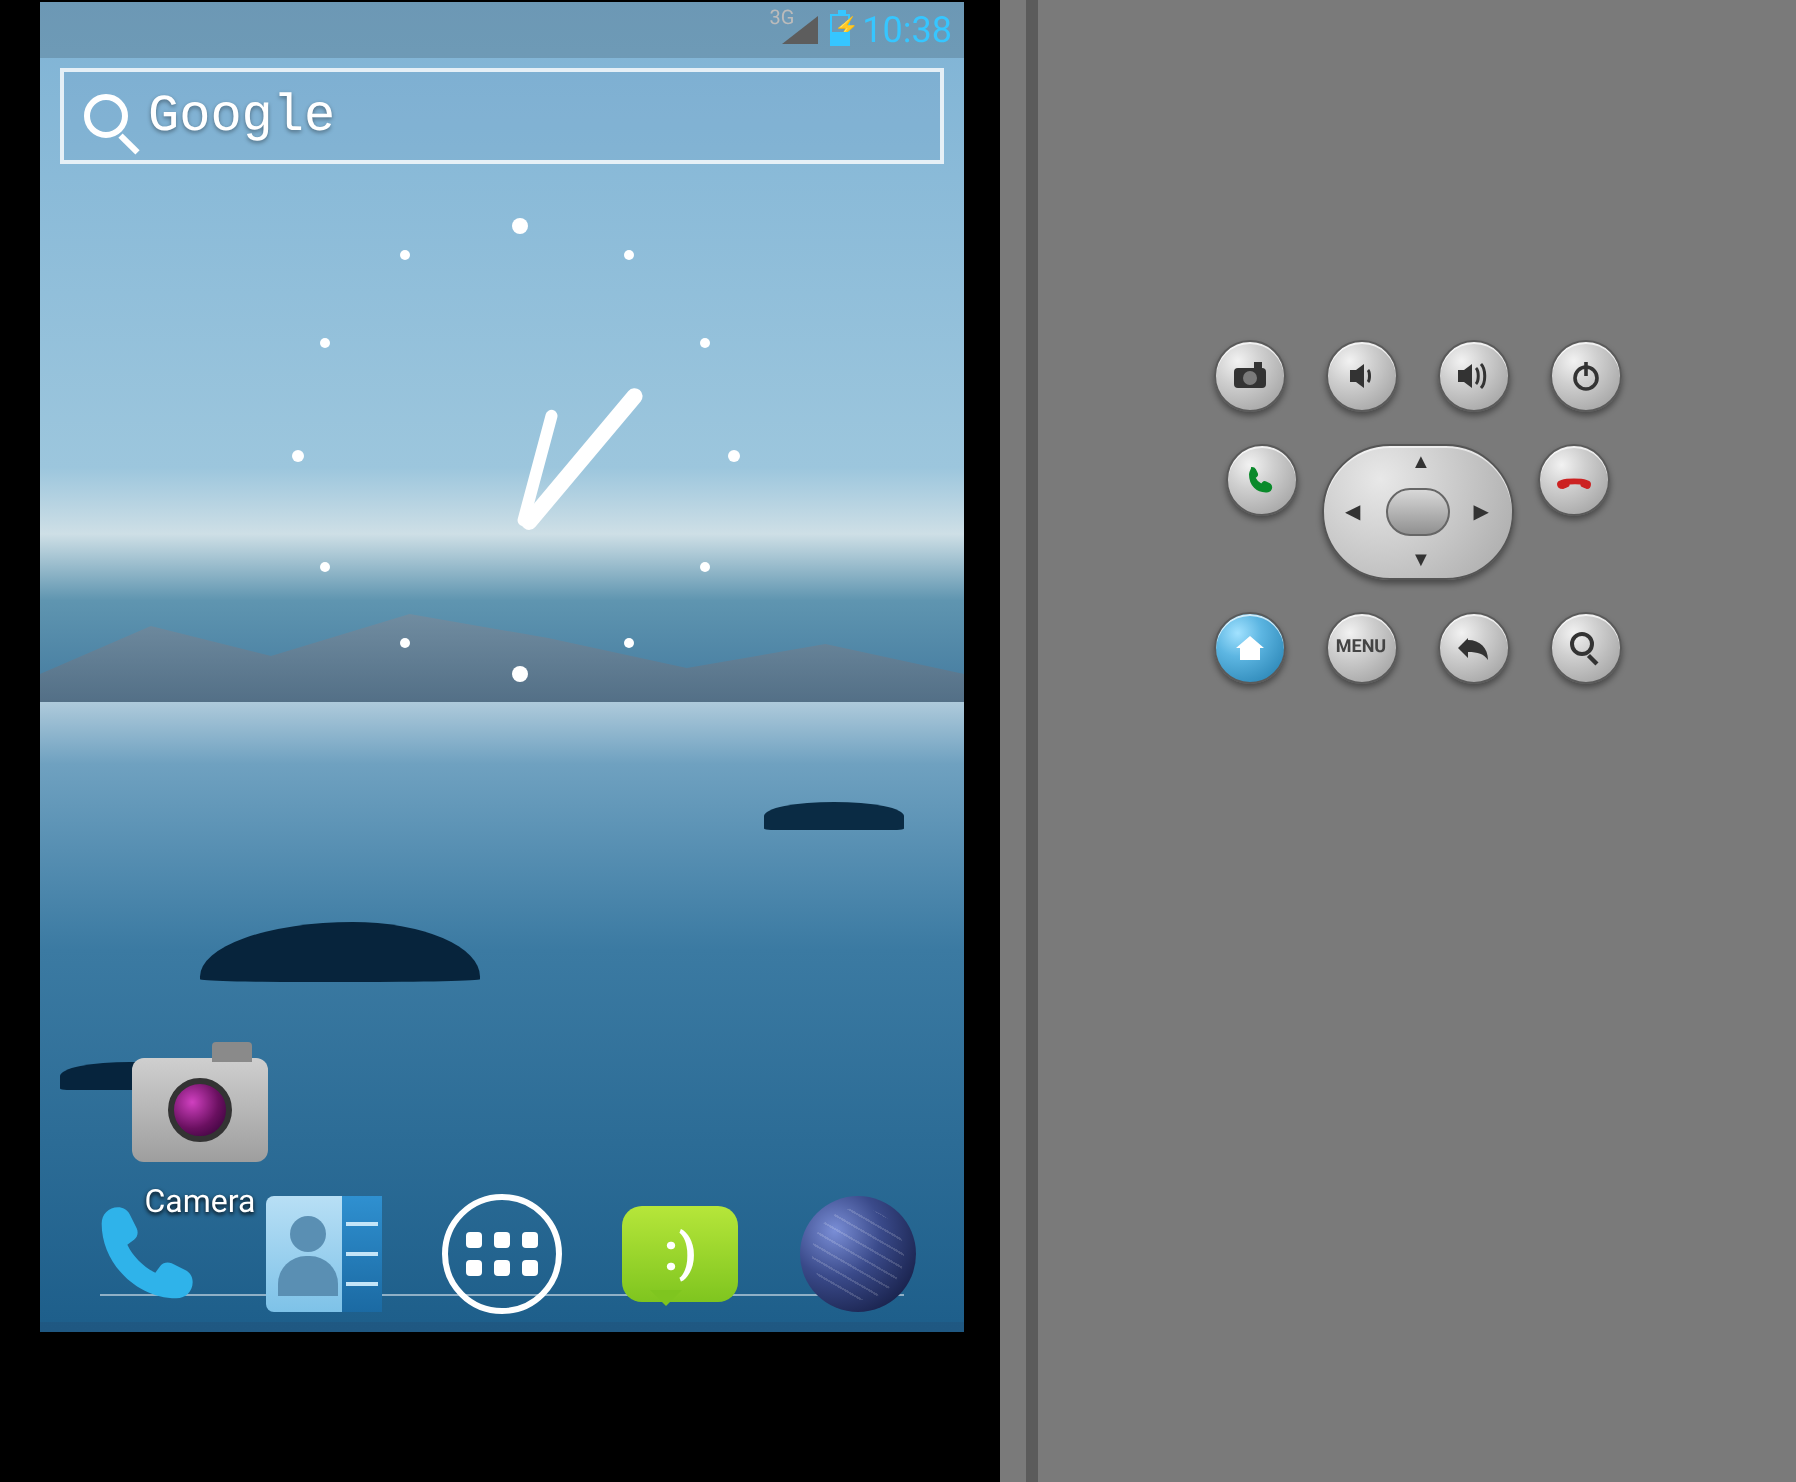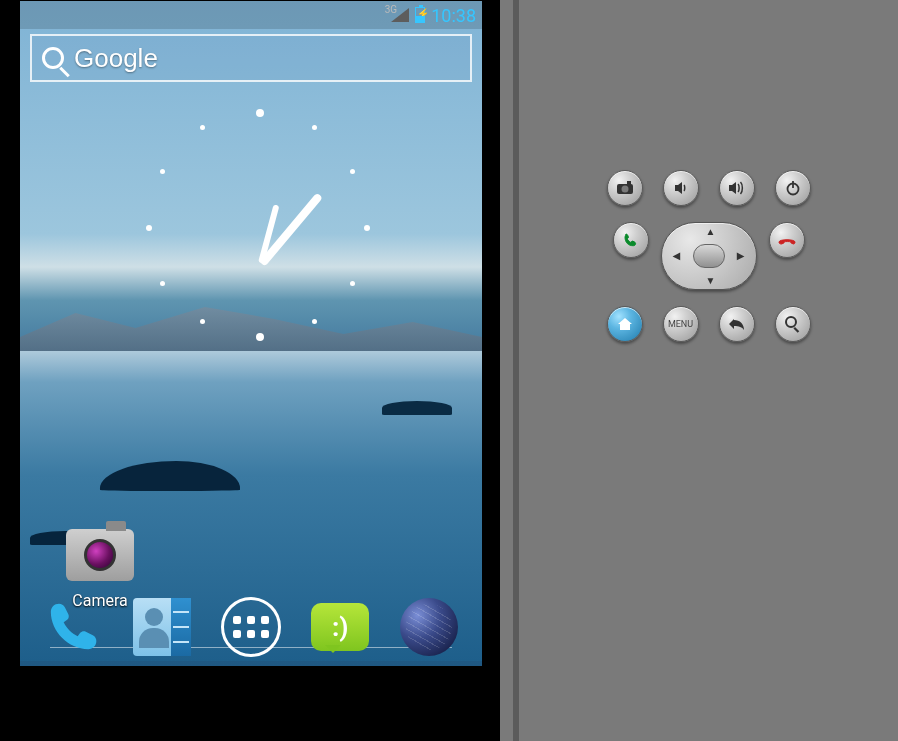--- a/index.html
+++ b/index.html
@@ -59,21 +59,21 @@
 
   
   .searchbar {
     position: absolute; top: 33px; left: 10px; right: 10px; height: 48px;
     border: 2px solid rgba(255,255,255,.8);
     display: flex; align-items: center; gap: 10px; padding: 0 10px;
     background: rgba(100,150,190,.15);
   }
   .search-glyph { width:22px;height:22px;border:3px solid #fff;border-radius:50%; position:relative;}
   .search-glyph::after{content:"";position:absolute;width:3px;height:12px;background:#fff;transform:rotate(-45deg);left:18px;top:16px;}
-  .search-placeholder { color:#fff; font-size:26px; font-family:Liberation Sans, sans-serif; text-shadow:0 1px 2px rgba(0,0,0,.4);text-align:center;}
+  .search-placeholder { color:#fff; font-size:26px; font-family:Liberation Mono, monospace; text-shadow:0 1px 2px rgba(0,0,0,.4);text-align:center;}
 
   
   .clock { position:absolute; top:108px; left:120px; width:240px; height:240px;}
   .dot{position:absolute;width:8px;height:8px;background:#fff;border-radius:50%;}
   .hand-h{position:absolute;left:118px;top:94px;width:6px;height:60px;background:#fff;border-radius:3px;transform:rotate(15deg);transform-origin:bottom center;}
   .hand-m{position:absolute;left:118px;top:65px;width:8px;height:90px;background:#fff;border-radius:4px;transform:rotate(40deg);transform-origin:bottom center;}
 
   
   .camera-shortcut { position:absolute; left:30px; top:528px; width:100px; text-align:center;}
   .cam-icon { width:68px;height:52px;margin:0 auto;background:linear-gradient(#cfcfcf,#9e9e9e);border-radius:6px;position:relative;display:flex;align-items:center;justify-content:center;}
@@ -100,21 +100,21 @@
   .browser-ic::after{content:"";position:absolute;inset:6px;border-radius:50%;background:repeating-linear-gradient(30deg,rgba(255,255,255,.15) 0 1px,transparent 1px 6px);}
 
   
   .panel{position:absolute;left:513px;right:0;top:0;height:741px;background:#7a7a7a;border-left:6px solid #5b5b5b;}
   .ctl-row{display:flex;justify-content:center;gap:20px;margin-top:16px;}
   .ctl-row1{margin-top:170px;}
   .rbtn{width:36px;height:36px;border-radius:50%;background:radial-gradient(circle at 32% 28%,#f2f2f2 0%,#cfcfcf 35%,#989898 100%);border:1px solid #5a5a5a;box-shadow:0 2px 3px rgba(0,0,0,.4),inset 0 1px 0 rgba(255,255,255,.7);display:flex;align-items:center;justify-content:center;cursor:pointer;font-size:15px;color:#333;}
   .rbtn.green .ring{stroke:#0a8a2b;fill:#0a8a2b;}
   .rbtn.red .ring{stroke:#c22;fill:#c22;}
   .rbtn.blue{background:radial-gradient(circle at 32% 28%,#a2e2ff 0%,#5db6e2 35%,#1f7aab 100%);color:#fff;}
-  .rbtn.menu{font-size:9px;font-weight:normal;color:#444;}
+  .rbtn.menu{font-size:9px;font-weight:bold;color:#444;}
   .dpad-wrap{width:96px;height:68px;position:relative;}
   .dpad-bg{position:absolute;inset:0;border-radius:34px;background:radial-gradient(circle at 30% 25%,#e8e8e8,#a8a8a8);border:1px solid #555;box-shadow:inset 0 1px 0 rgba(255,255,255,.6),0 2px 3px rgba(0,0,0,.4);}
   .dpad-center{position:absolute;left:32px;top:22px;width:32px;height:24px;border-radius:12px;background:linear-gradient(#d8d8d8,#909090);border:1px solid #666;}
   .dpad-arrow{position:absolute;font-size:10px;color:#333;}
 </style>
 </head>
 <body>
 
 <div class="phone">
   <div class="screen">

